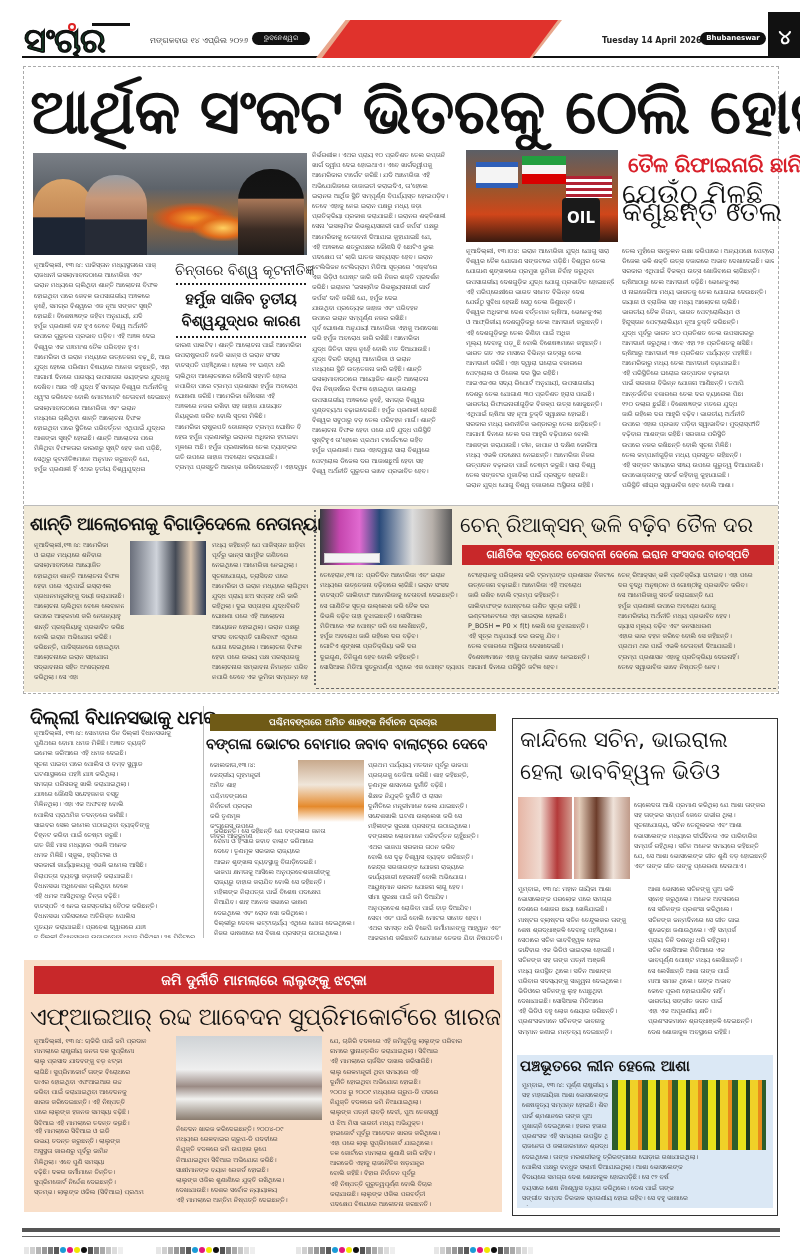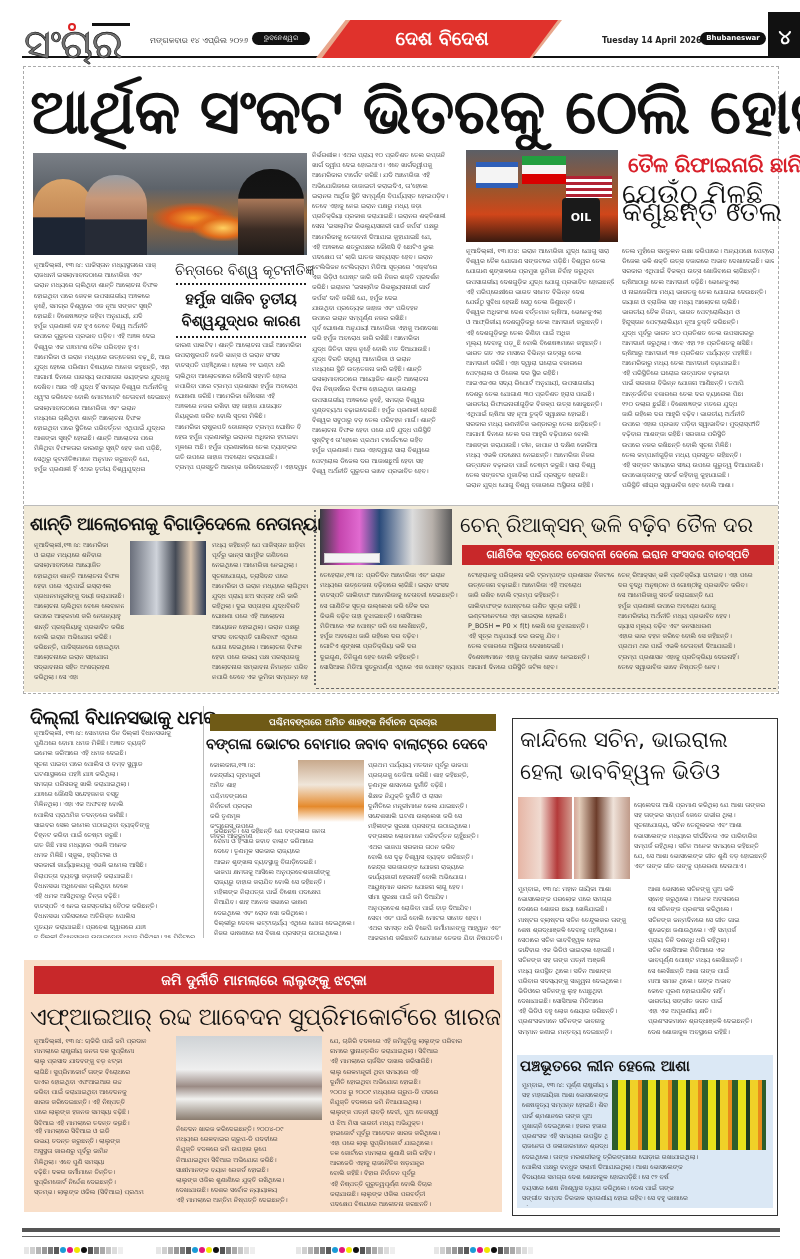--- a/index.html
+++ b/index.html
@@ -3,21 +3,21 @@
 <meta charset="utf-8">
 <style>
   * { box-sizing: border-box; margin: 0; padding: 0; }
   html, body { width: 800px; height: 1259px; background: #ffffff; overflow: hidden; }
   body { font-family: "DejaVu Sans", sans-serif; color: #111; position: relative; }
 
   .abs { position: absolute; }
 
   
   .masthead { left: 22px; top: 18px; width: 758px; height: 40px; border-bottom: 2px solid #111; }
-  .logo { left: 2px; top: 2px; font-size: 41px; font-weight: normal; font-family: "DejaVu Serif", serif; letter-spacing: -1px; color: #737373; -webkit-text-stroke: 0.6px #111; }
+  .logo { left: 2px; top: 2px; font-size: 34px; font-weight: bold; font-family: "DejaVu Serif", serif; letter-spacing: -1px; color: #14532d; -webkit-text-stroke: 0.6px #111; }
   .logo-dot { left: 46px; top: 5px; width: 8px; height: 8px; border: 2px solid #d22; border-radius: 50%; }
   .logo-bar { left: 70px; top: 5px; width: 38px; height: 3px; background: #111; }
   .head-date-or { left: 128px; top: 18px; font-size: 8px; color: #222; }
   .head-city-or { left: 230px; top: 14px; height: 13px; width: 58px; background: #111; color: #fff; border-radius: 7px; font-size: 7px; text-align: center; line-height: 13px; }
   .section-banner { left: 300px; top: 2px; width: 236px; height: 38px; background: #e0322c; clip-path: polygon(12% 0, 100% 0, 88% 100%, 0 100%); }
   .section-banner-edge { left: 294px; top: 2px; width: 246px; height: 38px; background: #e8a78c; clip-path: polygon(12% 0, 100% 0, 88% 100%, 0 100%); }
   .section-title { left: 320px; top: 6px; width: 200px; text-align: center; color: #fff; font-size: 19px; font-weight: bold; line-height: 28px; }
   .head-date-en { left: 580px; top: 18px; font-size: 8px; font-weight: bold; color: #222; }
   .head-city-en { left: 678px; top: 14px; width: 66px; height: 13px; background: #111; color: #fff; border-radius: 7px; font-size: 7px; font-weight: bold; text-align: center; line-height: 13px; }
   .page-num { left: 746px; top: -6px; width: 34px; height: 46px; background: #111; color: #fff; font-size: 20px; font-weight: bold; text-align: center; line-height: 50px; }
@@ -33,21 +33,21 @@
   .img-war .fire1 { left: 120px; top: 50px; width: 80px; height: 30px; background: radial-gradient(ellipse, #f5a12a 0%, #d8571b 45%, transparent 75%); }
   .img-war .fire2 { left: 160px; top: 62px; width: 60px; height: 26px; background: radial-gradient(ellipse, #ffd060 0%, #e06a1a 50%, transparent 75%); }
   .img-war .p1 { left: 0px; top: 26px; width: 60px; height: 76px; background: linear-gradient(180deg, #d9a46b 0%, #c58a57 50%, #1d2533 51%, #1d2533 100%); border-radius: 30px 30px 0 0; }
   .img-war .p2 { left: 52px; top: 22px; width: 62px; height: 80px; background: linear-gradient(180deg, #9a9ea4 0%, #c99878 30%, #b07c60 55%, #262b36 56%, #262b36 100%); border-radius: 30px 30px 0 0; }
   .img-war .p3 { left: 205px; top: 16px; width: 66px; height: 86px; background: linear-gradient(180deg, #121212 0%, #151515 34%, #a87758 35%, #3b2c24 70%, #1e1a18 100%); border-radius: 32px 32px 0 0; }
 
   .img-oil { left: 466px; top: 150px; width: 152px; height: 92px; background: linear-gradient(180deg, #5b5f66 0%, #a0542a 45%, #d0461a 70%, #3a1a0f 100%); }
   .img-oil .flag1 { left: 10px; top: 12px; width: 42px; height: 26px; background: linear-gradient(180deg, #2f5fb8 0 18%, #f4f4f4 18% 82%, #2f5fb8 82%); }
   .img-oil .flag2 { left: 56px; top: 6px; width: 44px; height: 28px; background: linear-gradient(180deg, #239f40 0 33%, #f5f5f5 33% 66%, #da0000 66%); }
   .img-oil .flag3 { left: 100px; top: 26px; width: 46px; height: 22px; background: repeating-linear-gradient(180deg, #b22234 0 3px, #fff 3px 6px); }
-  .img-oil .barrel { left: 96px; top: 48px; width: 38px; height: 44px; background: #1a1a1a; border-radius: 4px; color: #fff; font-weight: bold; font-size: 11px; text-align: center; line-height: 40px; }
+  .img-oil .barrel { left: 96px; top: 48px; width: 38px; height: 44px; background: #1a1a1a; border-radius: 4px; color: #fff; font-weight: bold; font-size: 15px; text-align: center; line-height: 40px; }
 
   .oil-head1 { left: 628px; top: 152px; width: 150px; font-size: 21px; font-weight: bold; color: #d8202a; line-height: 26px; white-space: nowrap; letter-spacing: -0.5px; }
   .oil-head2 { left: 622px; top: 178px; width: 156px; font-size: 27px; font-weight: normal; color: #111; line-height: 32px; white-space: nowrap; }
   .oil-head3 { left: 622px; top: 196px; width: 156px; font-size: 27px; color: #111; line-height: 32px; white-space: nowrap; }
 
   .subhead1 { left: 175px; top: 260px; width: 132px; font-size: 14px; font-weight: normal; line-height: 20px; text-align: center; white-space: nowrap; }
   .subhead-rule1 { left: 176px; top: 283px; width: 130px; border-top: 2px dotted #222; }
   .subhead2 { left: 175px; top: 288px; width: 132px; font-size: 15px; font-weight: bold; line-height: 22px; text-align: center; }
   .subhead-rule2 { left: 176px; top: 336px; width: 130px; border-top: 2px dotted #222; }
 
@@ -125,21 +125,20 @@
 <body>
 
 <div class="abs masthead">
   <div class="abs logo">ସଂଚାର</div>
   <div class="abs logo-dot"></div>
   <div class="abs logo-bar"></div>
   <div class="abs head-date-or">ମଙ୍ଗଳବାର ୧୪ ଏପ୍ରିଲ ୨୦୨୬</div>
   <div class="abs head-city-or">ଭୁବନେଶ୍ୱର</div>
   <div class="abs section-banner-edge"></div>
   <div class="abs section-banner"></div>
-  <div class="abs section-title">ଦେଶ ବିଦେଶ</div>
   <div class="abs head-date-en">Tuesday 14 April 2026</div>
   <div class="abs head-city-en">Bhubaneswar</div>
   <div class="abs page-num">୪</div>
 </div>
 
 <div class="abs dotted-frame"></div>
 
 <div class="abs main-headline">ଆର୍ଥିକ ସଂକଟ ଭିତରକୁ ଠେଲି ହୋଇଯିବ ବିଶ୍ୱ</div>
 
 <div class="abs img img-war">

